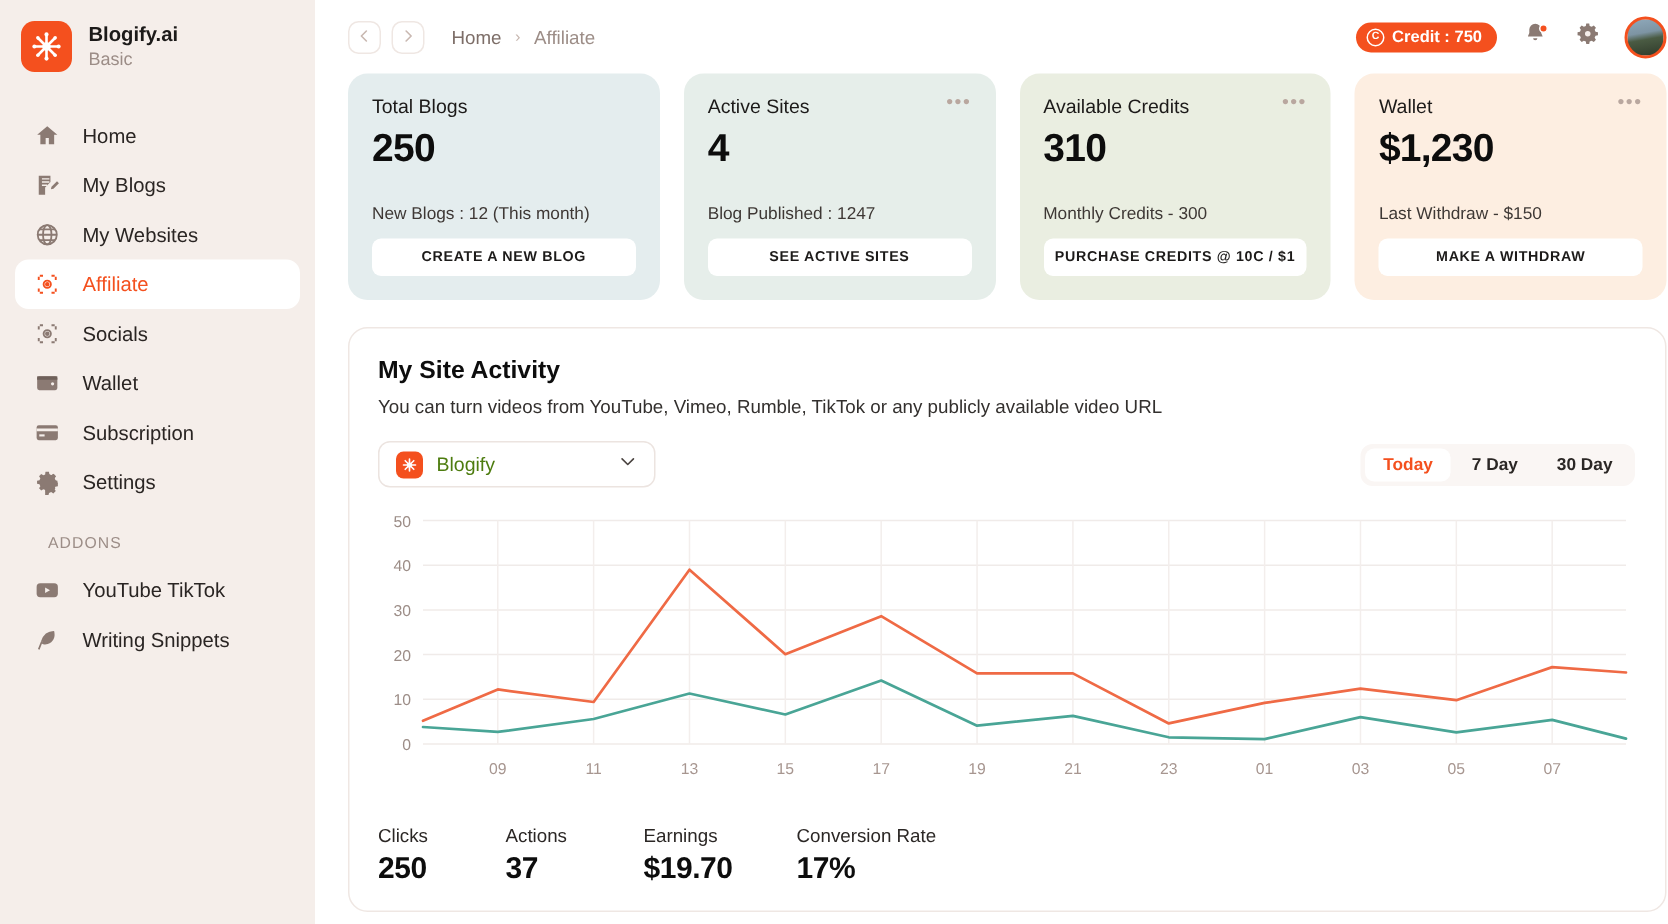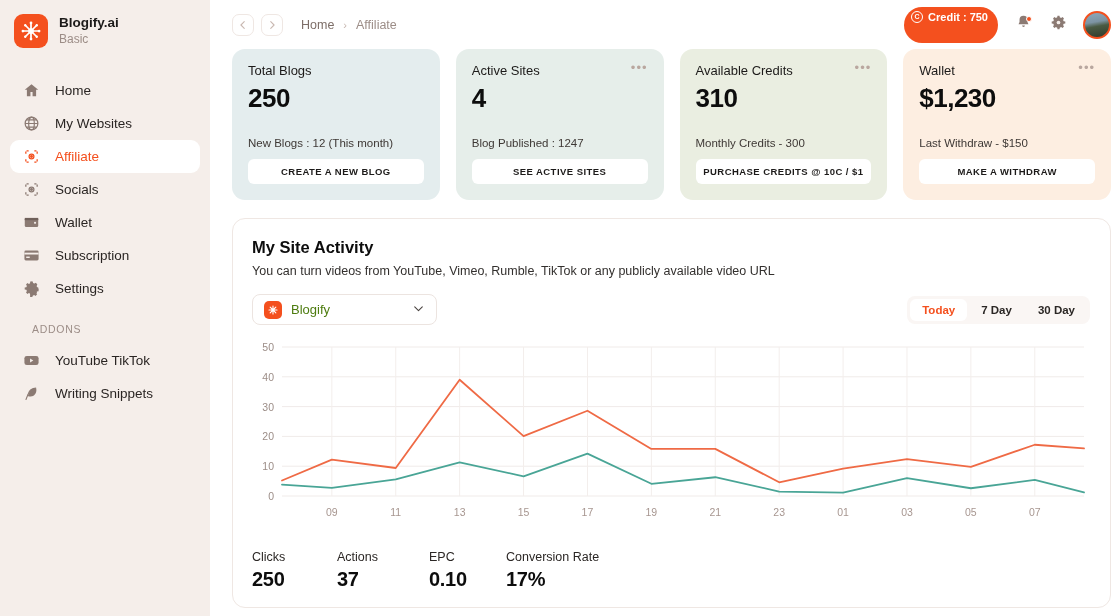--- a/index.html
+++ b/index.html
@@ -60,21 +60,21 @@
     display: flex; align-items: center; justify-content: center;
     cursor: pointer; color: #c9b8b1;
   }
   .crumbs { display: flex; align-items: center; gap: 9px; margin-left: 18px; font-size: 12.5px; }
   .crumb { color: #7d6e68; cursor: pointer; }
   .crumb-sep { color: #c6b6af; font-size: 11px; }
   .crumb.current { color: #9c8d87; }
   .topright { margin-left: auto; display: flex; align-items: center; gap: 15px; }
   .credit-pill {
     background: #f4501e; color: #fff; border-radius: 999px;
-    font-size: 11px; font-weight: bold; padding: 4px 10px 20px 7px;
+    font-size: 11px; font-weight: bold; padding: 4px 10px 4px 7px;
     display: flex; align-items: flex-start; gap: 5px; cursor: pointer;
   }
   .credit-coin {
     width: 12px; height: 12px; border-radius: 50%;
     border: 1.6px solid #fff; display: flex; align-items: center; justify-content: center;
     font-size: 7px; line-height: 1;
   }
   .ticon { width: 20px; height: 20px; color: #7d6e68; cursor: pointer; position: relative; display: flex; align-items: center; justify-content: center; }
   .bell-dot { position: absolute; top: 1px; right: 1px; width: 6px; height: 6px; border-radius: 50%; background: #f4501e; border: 1.2px solid #fff; }
   .avatar {
@@ -178,20 +178,30 @@
     </div>
 
     <nav class="nav">
       <div class="nav-item">
         <span class="ico">
           <svg width="17" height="17" viewBox="0 0 24 24" fill="#8b7a73">
               <path d="M12 3 2.5 11h3v9h5v-6h3v6h5v-9h3z"></path>
             </svg>
         </span>
         <span>Home</span>
+      </div>
+      <div class="nav-item">
+        <span class="ico">
+          <svg width="17" height="17" viewBox="0 0 24 24" fill="#8b7a73">
+              <path d="M4 3h11v6l-5 5v7H4z"></path>
+              <path d="M7 6h7M7 9h7M7 12h5" stroke="#f5eeea" stroke-width="1.3"></path>
+              <path d="M21.2 8.2 16 13.4l-.6 2.4 2.4-.6 5.2-5.2z"></path>
+            </svg>
+        </span>
+        <span>My Blogs</span>
       </div>
       <div class="nav-item">
         <span class="ico">
           <svg width="17" height="17" viewBox="0 0 24 24" fill="none" stroke="#8b7a73" stroke-width="1.7">
               <circle cx="12" cy="12" r="9"></circle>
               <ellipse cx="12" cy="12" rx="4" ry="9"></ellipse>
               <path d="M3 12h18M4.6 7h14.8M4.6 17h14.8"></path>
             </svg>
         </span>
         <span>My Websites</span>
@@ -441,23 +451,23 @@
 
         <div class="metrics">
           <div class="metric" style="width:85px">
             <div class="metric-label">Clicks</div>
             <div class="metric-value">250</div>
           </div>
           <div class="metric" style="width:92px">
             <div class="metric-label">Actions</div>
             <div class="metric-value">37</div>
           </div>
-          <div class="metric" style="width:77px">
-            <div class="metric-label">EPC</div>
-            <div class="metric-value">0.10</div>
+          <div class="metric" style="width:102px">
+            <div class="metric-label">Earnings</div>
+            <div class="metric-value">$19.70</div>
           </div>
           <div class="metric">
             <div class="metric-label">Conversion Rate</div>
             <div class="metric-value">17%</div>
           </div>
         </div>
       </section>
     </div>
   </div>
 </div>

